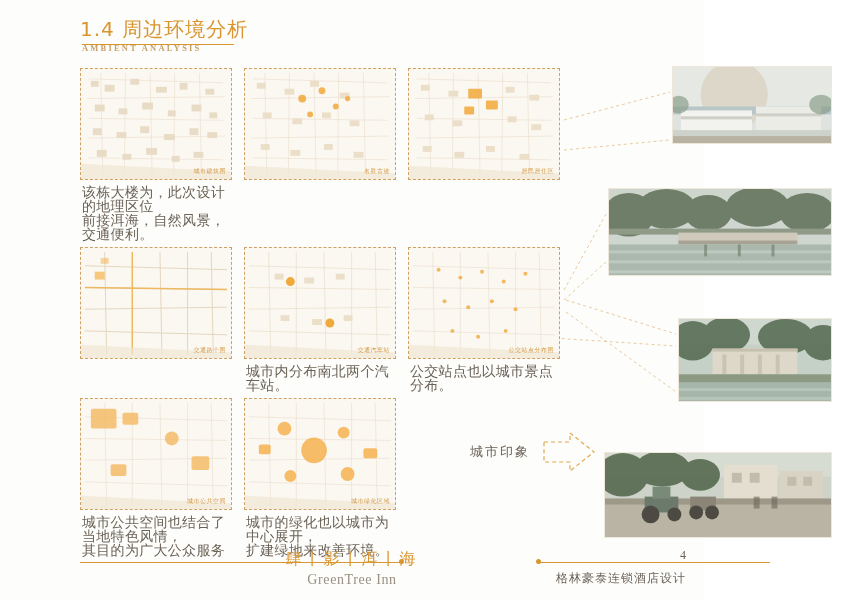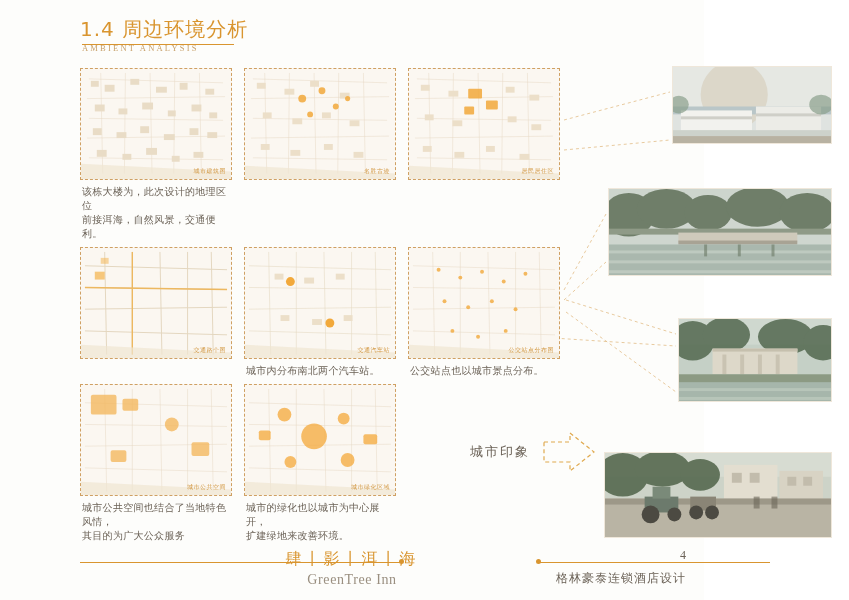--- a/index.html
+++ b/index.html
@@ -36,20 +36,21 @@
     line-height: 26px;
     white-space: nowrap;
   }
   .header .title-en {
     font-family: "Liberation Serif", serif;
     font-size: 8.5px;
     color: #c7a06a;
     letter-spacing: 2.2px;
     margin-top: 1px;
     padding-left: 2px;
+    font-weight: bold;
   }
   .header-rule {
     position: absolute;
     left: 82px;
     top: 44px;
     width: 152px;
     height: 1px;
     background: #d9952f;
   }
 
@@ -87,21 +88,21 @@
     bottom: 3px;
     font-family: "DejaVu Sans", sans-serif;
     font-size: 6px;
     color: #d39a46;
     letter-spacing: .5px;
     white-space: nowrap;
   }
   .caption {
     margin-top: 5px;
     font-family: "DejaVu Sans", sans-serif;
-    font-size: 10px;
+    font-size: 14px;
     line-height: 14px;
     color: #6b6257;
     letter-spacing: .3px;
     text-align: left;
     padding-left: 2px;
   }
 
   
   .photo {
     position: absolute;

